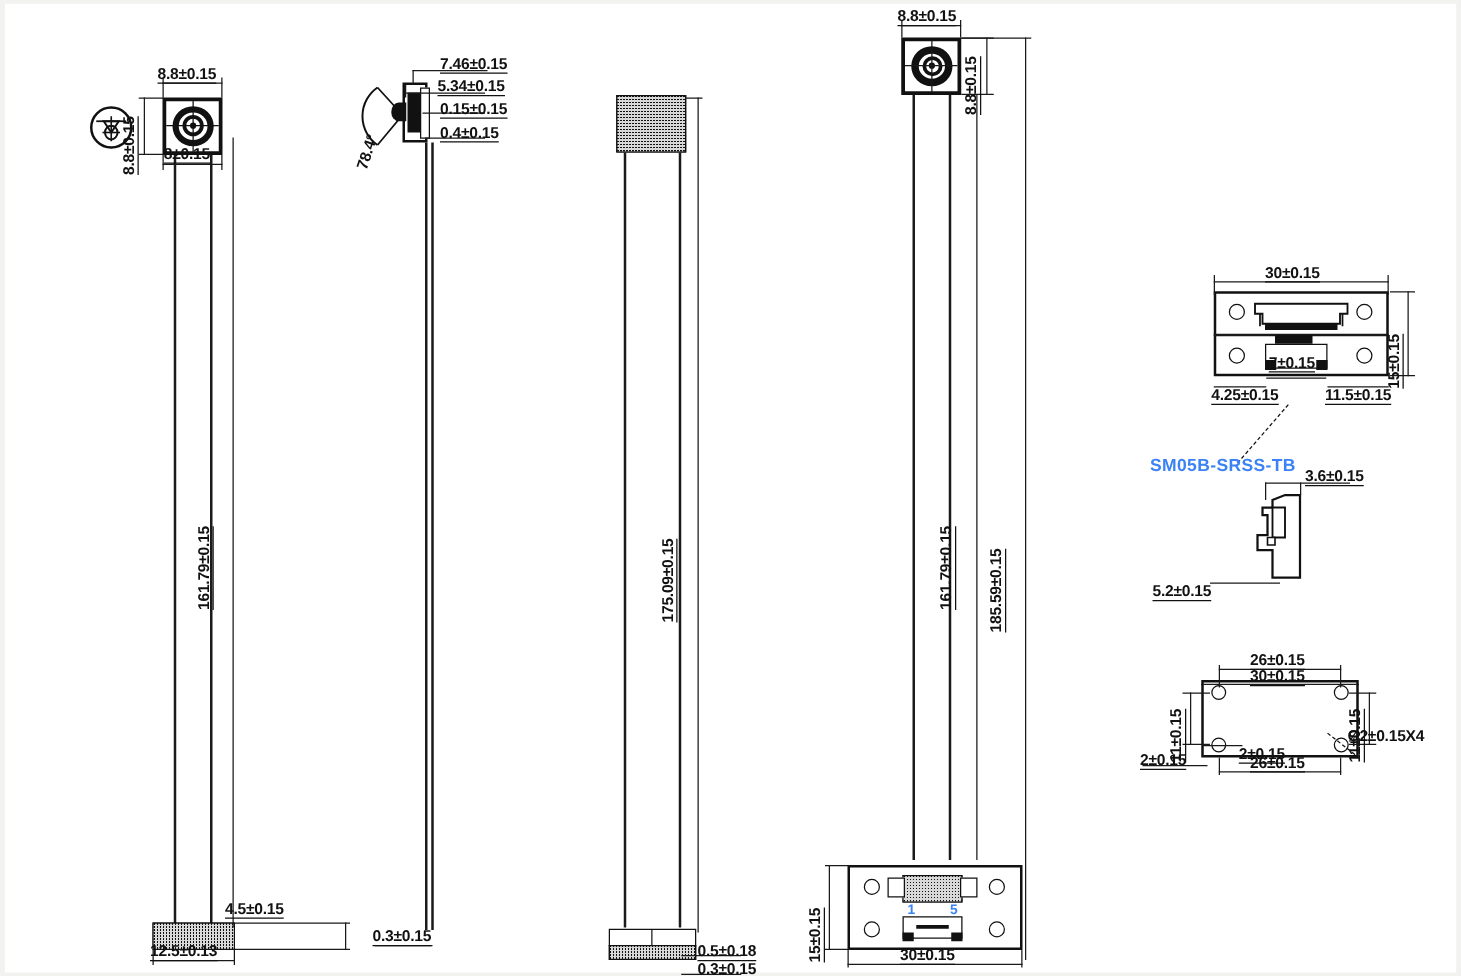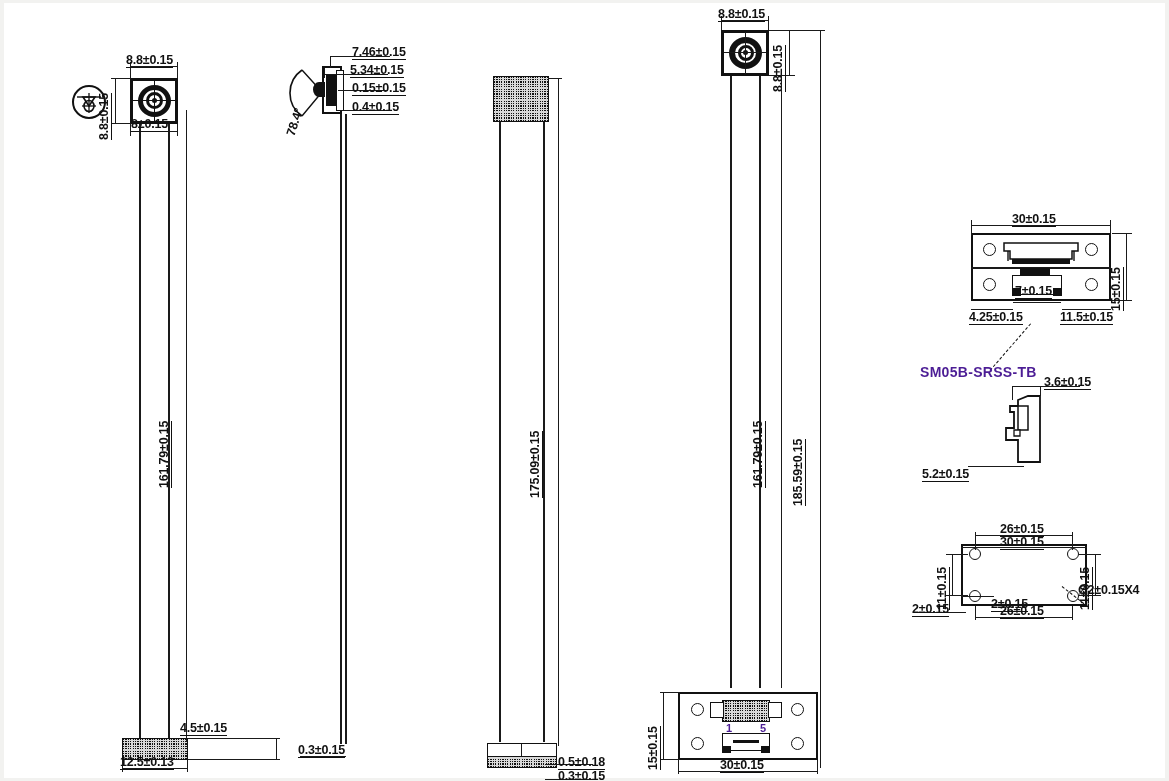--- a/index.html
+++ b/index.html
@@ -17,21 +17,21 @@
   .blk{position:absolute;background:#111;}
   .box{position:absolute;border:2.2px solid #111;background:#fff;box-sizing:border-box;}
   .boxthin{position:absolute;border:1.3px solid #111;background:#fff;box-sizing:border-box;}
   .mesh{position:absolute;border:1.6px solid #111;box-sizing:border-box;background:#111;}
   .mesh::after{content:"";position:absolute;inset:0;
      background:repeating-linear-gradient(0deg,transparent 0 1.2px,#d8d8d8 1.2px 2.4px),
                 repeating-linear-gradient(90deg,transparent 0 1.2px,#d8d8d8 1.2px 2.4px);}
   .circ{position:absolute;border-radius:50%;box-sizing:border-box;}
   .dash{position:absolute;height:0;border-top:1.3px dashed #111;transform-origin:left center;}
   svg{display:block;overflow:visible;}
-  .lbl{position:absolute;font-weight:bold;color:#4c1d95;font-size:13px;white-space:nowrap;
+  .lbl{position:absolute;font-weight:bold;color:#3b82f6;font-size:13px;white-space:nowrap;
        font-family:"Liberation Sans", sans-serif;}
 </style>
 </head>
 <body>
 
 <div id="sheet">
 
   <div class="edge" style="left:0;top:0;width:4px;height:781px;"></div>
   <div class="edge" style="left:1165px;top:0;width:4px;height:781px;"></div>
   <div class="edge" style="left:0;top:0;width:1169px;height:3px;"></div>

